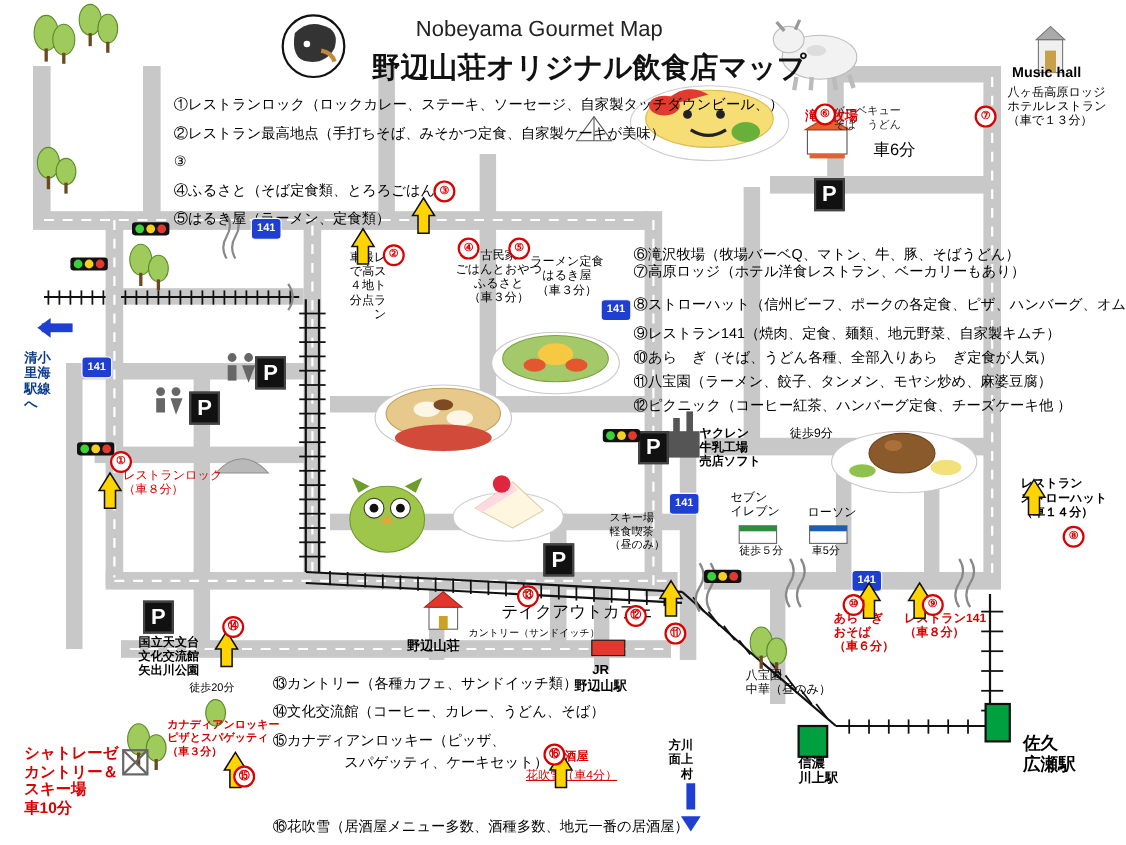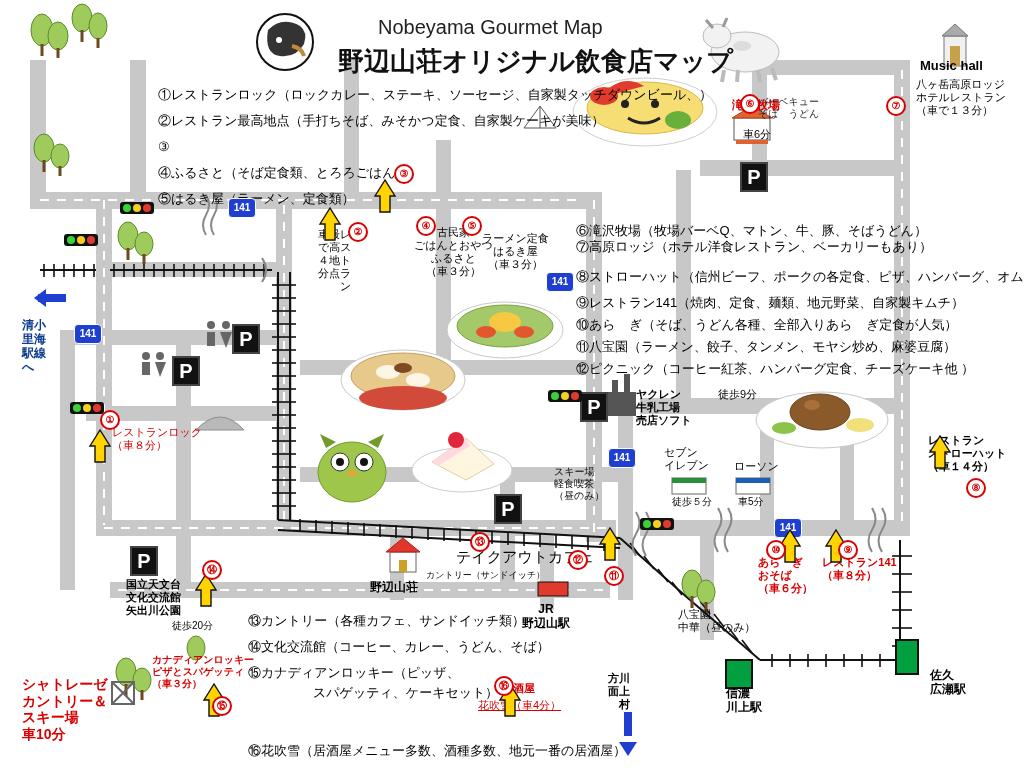--- a/index.html
+++ b/index.html
@@ -380,21 +380,21 @@
 <div class="legend2" style="left:248px;top:662px;">⑮カナディアンロッキー（ピッザ、</div>
 <div class="legend2" style="left:248px;top:682px;">　　　　　スパゲッティ、ケーキセット）</div>
 <div class="legend2" style="left:248px;top:740px;">⑯花吹雪（居酒屋メニュー多数、酒種多数、地元一番の居酒屋）</div>
 
 <div class="lbl bold" style="left:920px;top:58px;font-size:13px;">Music hall</div>
 <div class="lbl" style="left:916px;top:78px;font-size:11px;">八ヶ岳高原ロッジ
 ホテルレストラン
 （車で１３分）</div>
 
 <div class="lbl bold" style="left:732px;top:98px;font-size:12px;color:#d80000;">滝沢牧場</div>
-<div class="lbl" style="left:743px;top:128px;font-size:11px;">車6分</div>
+<div class="lbl" style="left:794px;top:128px;font-size:15px;">車6分</div>
 
 <div class="lbl" style="left:758px;top:96px;font-size:10px;color:#222;">バーベキュー
 そば　うどん</div>
 
 <div class="lbl" style="left:318px;top:228px;font-size:11px;">車最レ
 で高ス
 ４地ト
 分点ラ
 　　ン</div>
 <div class="lbl" style="left:414px;top:226px;font-size:11px;text-align:center;">古民家
@@ -457,21 +457,21 @@
 <div class="lbl bold" style="left:522px;top:602px;font-size:12px;text-align:center;">JR
 野辺山駅</div>
 
 <div class="lbl" style="left:478px;top:699px;font-size:11px;color:#d80000;text-decoration:underline;">花吹雪（車4分）</div>
 <div class="lbl bold" style="left:502px;top:682px;font-size:11px;color:#d80000;">居酒屋</div>
 
 <div class="lbl" style="left:678px;top:608px;font-size:11px;">八宝園
 中華（昼のみ）</div>
 <div class="lbl bold" style="left:726px;top:686px;font-size:12px;">信濃
 川上駅</div>
-<div class="lbl bold" style="left:930px;top:668px;font-size:12px;">佐久
+<div class="lbl bold" style="left:930px;top:668px;font-size:16px;">佐久
 広瀬駅</div>
 <div class="lbl bold" style="left:608px;top:672px;font-size:11px;">方川
 面上
 　村</div>
 
 <div class="pk" style="left:740px;top:162px;width:24px;height:26px;line-height:26px;">P</div>
 <div class="pk" style="left:232px;top:324px;width:24px;height:26px;line-height:26px;">P</div>
 <div class="pk" style="left:172px;top:356px;width:24px;height:26px;line-height:26px;">P</div>
 <div class="pk" style="left:580px;top:392px;width:24px;height:26px;line-height:26px;">P</div>
 <div class="pk" style="left:494px;top:494px;width:24px;height:26px;line-height:26px;">P</div>

